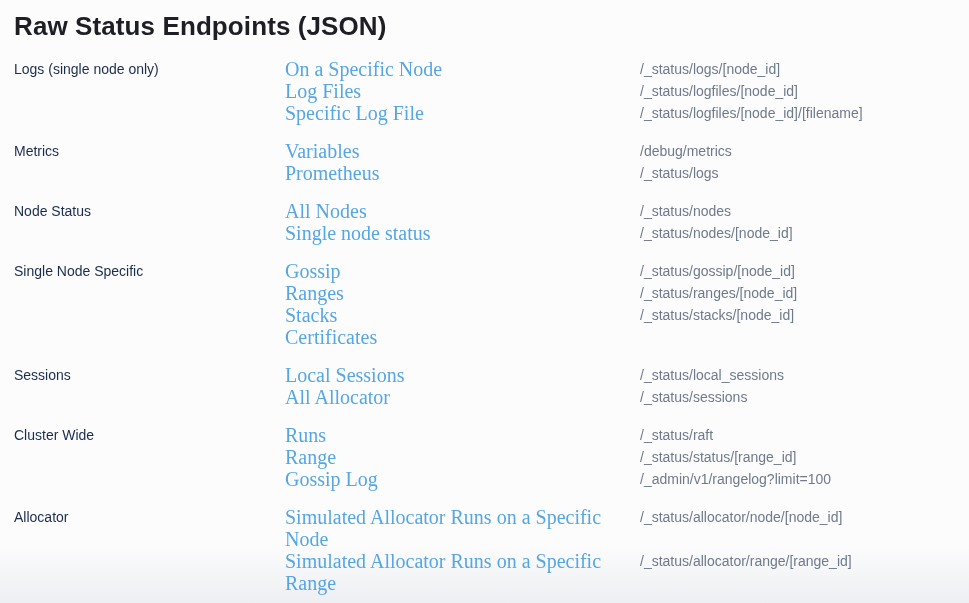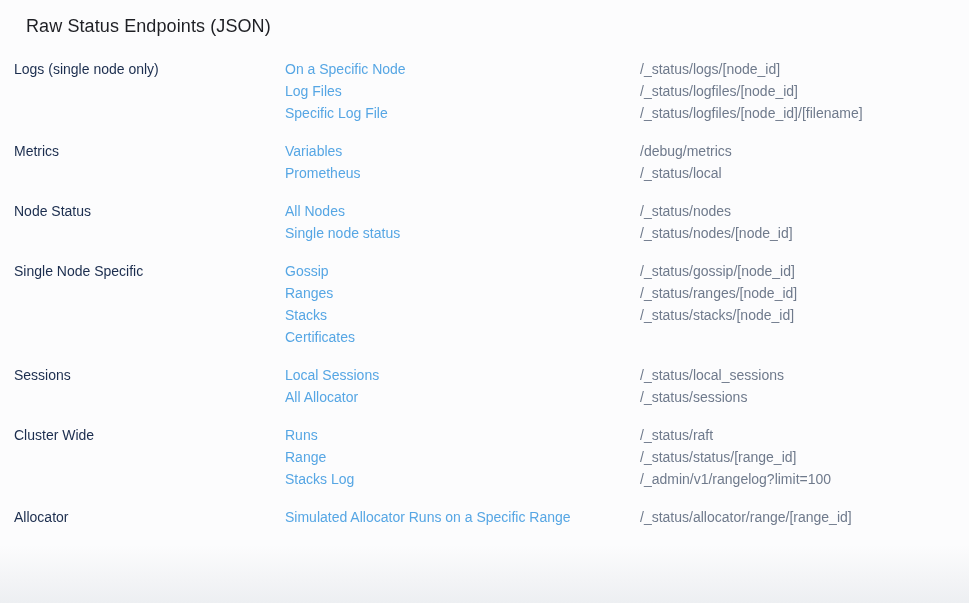--- a/index.html
+++ b/index.html
@@ -21,24 +21,24 @@
     height: 603px;
     background: linear-gradient(180deg,
       var(--bg-top) 0px,
       var(--bg-top) 545px,
       #f3f4f6 580px,
       var(--bg-bottom) 603px);
     padding: 13px 0 0 14px;
     overflow: hidden;
   }
   .page-title {
-    margin: 0 0 19px 12px;
-    font-size: 18px;
+    margin: 0 0 19px 0;
+    font-size: 26px;
     line-height: 26px;
-    font-weight: 400;
+    font-weight: 700;
     color: var(--title-color);
     letter-spacing: 0.1px;
   }
   .group {
     display: flex;
     margin-bottom: 16px;
   }
   .category {
     flex: 0 0 244px;
     width: 244px;
@@ -49,25 +49,26 @@
   }
   .entries {
     margin-left: 27px;
   }
   .entry {
     display: flex;
   }
   .entry a.link {
     flex: 0 0 355px;
     width: 355px;
-    font-size: 14px;
+    font-size: 20px;
     line-height: 22px;
     color: var(--link-color);
     text-decoration: none;
     cursor: pointer;
+    font-family: Liberation Serif, serif;
   }
   .entry .path {
     font-size: 14px;
     line-height: 22px;
     color: var(--path-color);
     white-space: nowrap;
   }
 </style>
 </head>
 <body>
@@ -98,21 +99,21 @@
   <div class="group">
     <div class="category">Metrics</div>
     <div class="entries">
 
     <div class="entry">
         <a class="link" href="#">Variables</a>
         <span class="path">/debug/metrics</span>
       </div>
           <div class="entry">
         <a class="link" href="#">Prometheus</a>
-        <span class="path">/_status/local</span>
+        <span class="path">/_status/logs</span>
       </div>
         </div>
   </div>
 
   <div class="group">
     <div class="category">Node Status</div>
     <div class="entries">
 
     <div class="entry">
         <a class="link" href="#">All Nodes</a>
@@ -168,30 +169,34 @@
 
     <div class="entry">
         <a class="link" href="#">Runs</a>
         <span class="path">/_status/raft</span>
       </div>
           <div class="entry">
         <a class="link" href="#">Range</a>
         <span class="path">/_status/status/[range_id]</span>
       </div>
           <div class="entry">
-        <a class="link" href="#">Stacks Log</a>
+        <a class="link" href="#">Gossip Log</a>
         <span class="path">/_admin/v1/rangelog?limit=100</span>
       </div>
         </div>
   </div>
 
   <div class="group">
     <div class="category">Allocator</div>
     <div class="entries">
 
+    <div class="entry">
+        <a class="link" href="#">Simulated Allocator Runs on a Specific Node</a>
+        <span class="path">/_status/allocator/node/[node_id]</span>
+      </div>
           <div class="entry">
         <a class="link" href="#">Simulated Allocator Runs on a Specific Range</a>
         <span class="path">/_status/allocator/range/[range_id]</span>
       </div>
         </div>
   </div>
 </div>
 </div>
 
 </body></html>

